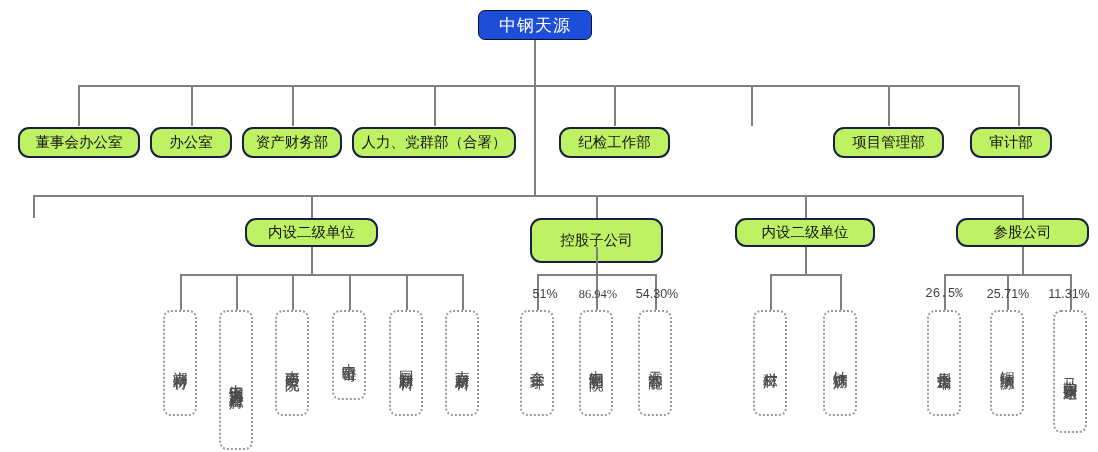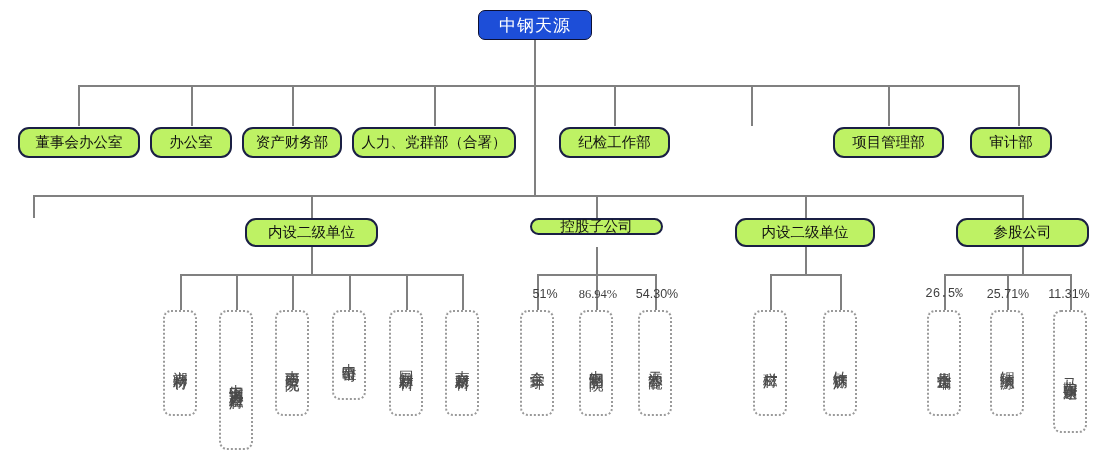--- a/index.html
+++ b/index.html
@@ -99,21 +99,21 @@
 
   <div class="ln h" style="left:33px;top:195px;width:989px;"></div>
 
   <div class="ln v" style="left:33px;top:195px;height:23px;"></div>
   <div class="ln v" style="left:311px;top:195px;height:23px;"></div>
   <div class="ln v" style="left:596px;top:195px;height:23px;"></div>
   <div class="ln v" style="left:805px;top:195px;height:23px;"></div>
   <div class="ln v" style="left:1022px;top:195px;height:23px;"></div>
 
   <div class="node-box" style="left:245px;top:218px;width:133px;height:29px;">内设二级单位</div>
-  <div class="node-box" style="left:530px;top:218px;width:133px;height:17px;">控股子公司</div>
+  <div class="node-box" style="left:530px;top:218px;width:133px;height:45px;">控股子公司</div>
   <div class="node-box" style="left:735px;top:218px;width:140px;height:29px;">内设二级单位</div>
   <div class="node-box" style="left:956px;top:218px;width:133px;height:29px;">参股公司</div>
 
   <div class="ln v" style="left:311px;top:247px;height:27px;"></div>
   <div class="ln h" style="left:180px;top:274px;width:283px;"></div>
 
   <div class="ln v" style="left:180px;top:274px;height:36px;"></div>
   <div class="ln v" style="left:236px;top:274px;height:36px;"></div>
   <div class="ln v" style="left:292px;top:274px;height:36px;"></div>
   <div class="ln v" style="left:349px;top:274px;height:36px;"></div>

